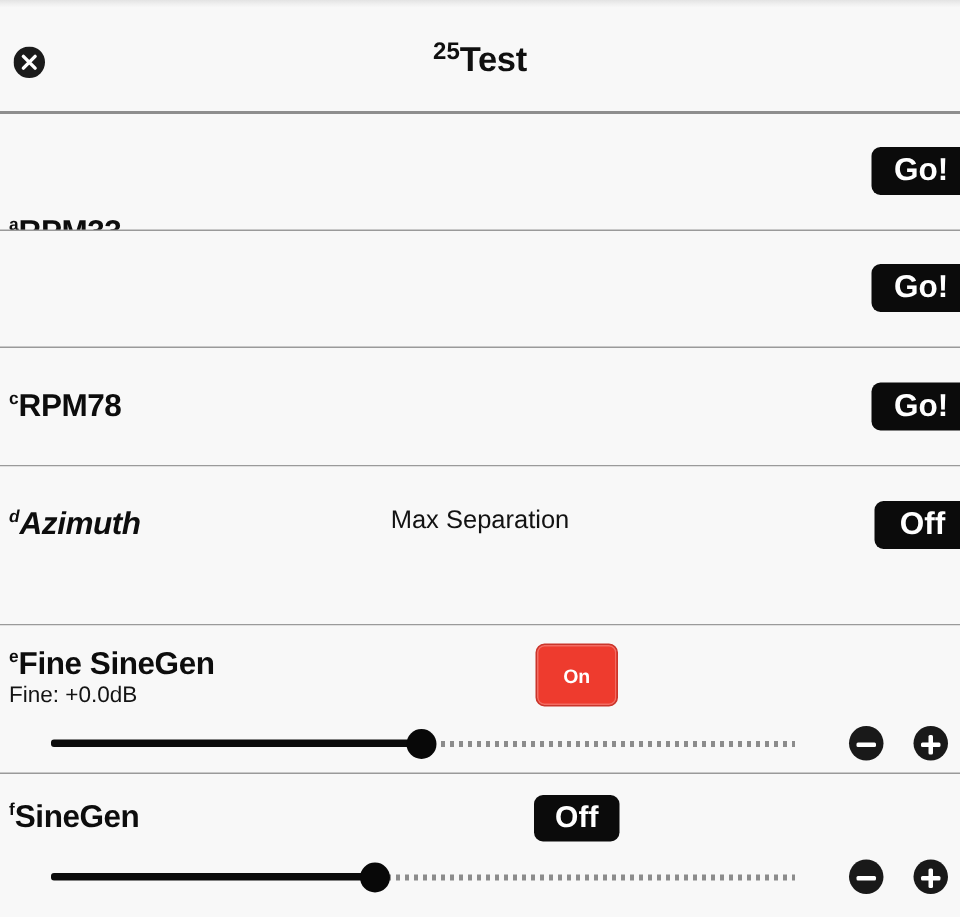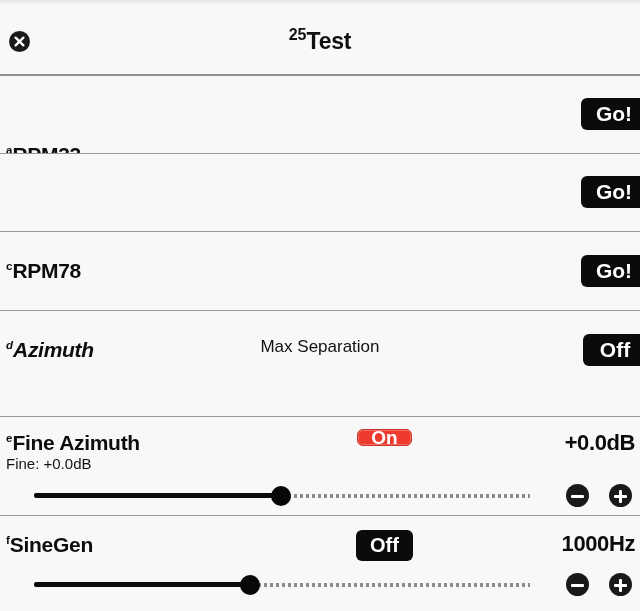--- a/index.html
+++ b/index.html
@@ -263,25 +263,24 @@
     <div class="center-block" style="top:25px;">
       <div>Max Separation</div>
     </div>
     <div class="pill dark azi-off" style="top:23px;">Off</div>
   </div>
 
   <div class="sep" style="top:416px;"></div>
 
   <div class="row" style="top:417px; height:98px;">
     <div class="row-label" style="top:14px;">
-      <span class="sup">e</span><span>Fine Azimuth</span>
+      <span class="sup">e</span><span>Fine SineGen</span>
     </div>
     <div class="sub-label" style="top:38px;">Fine: +0.0dB</div>
-    <div class="pill red" style="left:357px; top:12px; width:55px; height:17px; font-size:19px;">On</div>
-    <div class="value" style="top:13px;">+0.0dB</div>
+    <div class="pill red" style="left:357px; top:12px; width:55px; height:42px; font-size:13px;">On</div>
 
     <div class="slider" style="top:64px;">
       <div class="track-filled" style="left:34px; width:249px;"></div>
       <div class="track-rest" style="left:288px; width:242px;"></div>
       <div class="thumb" style="left:271px;"></div>
       <div class="step-btn" style="left:566px;">
         <span class="bar-h"></span>
       </div>
       <div class="step-btn" style="left:609px;">
         <span class="bar-h"></span>
@@ -290,21 +289,20 @@
     </div>
   </div>
 
   <div class="sep" style="top:515px;"></div>
 
   <div class="row" style="top:517px; height:73px;">
     <div class="row-label" style="top:16px;">
       <span class="sup">f</span><span>SineGen</span>
     </div>
     <div class="pill dark" style="left:356px; top:13px; width:57px; height:31px; font-size:20px;">Off</div>
-    <div class="value" style="top:14px;">1000Hz</div>
 
     <div class="slider" style="top:53px;">
       <div class="track-filled" style="left:34px; width:218px;"></div>
       <div class="track-rest" style="left:258px; width:272px;"></div>
       <div class="thumb" style="left:240px;"></div>
       <div class="step-btn" style="left:566px;">
         <span class="bar-h"></span>
       </div>
       <div class="step-btn" style="left:609px;">
         <span class="bar-h"></span>

